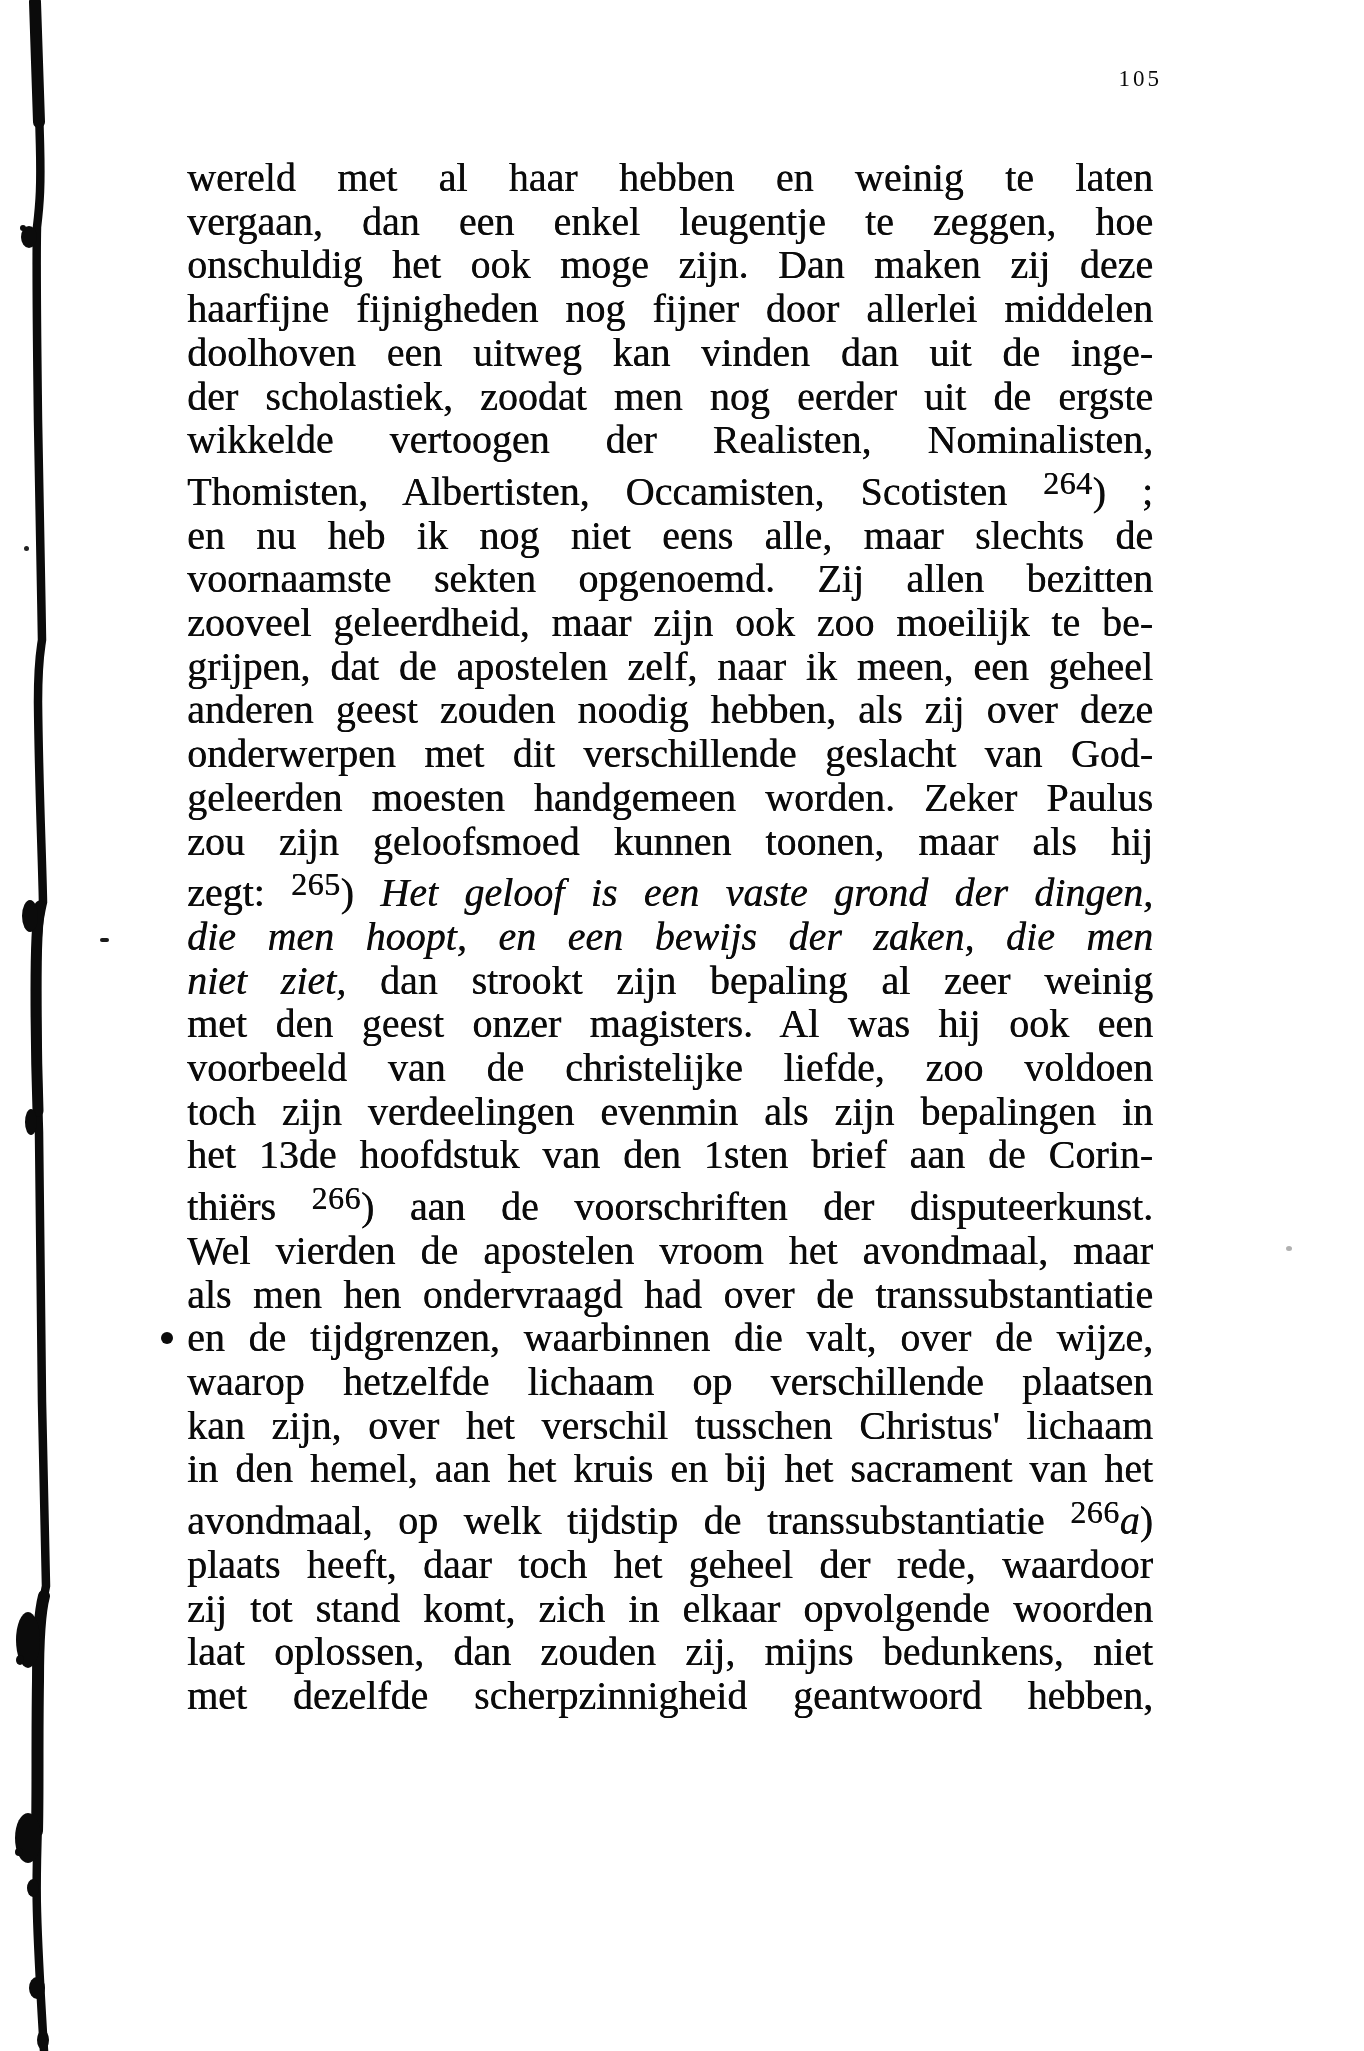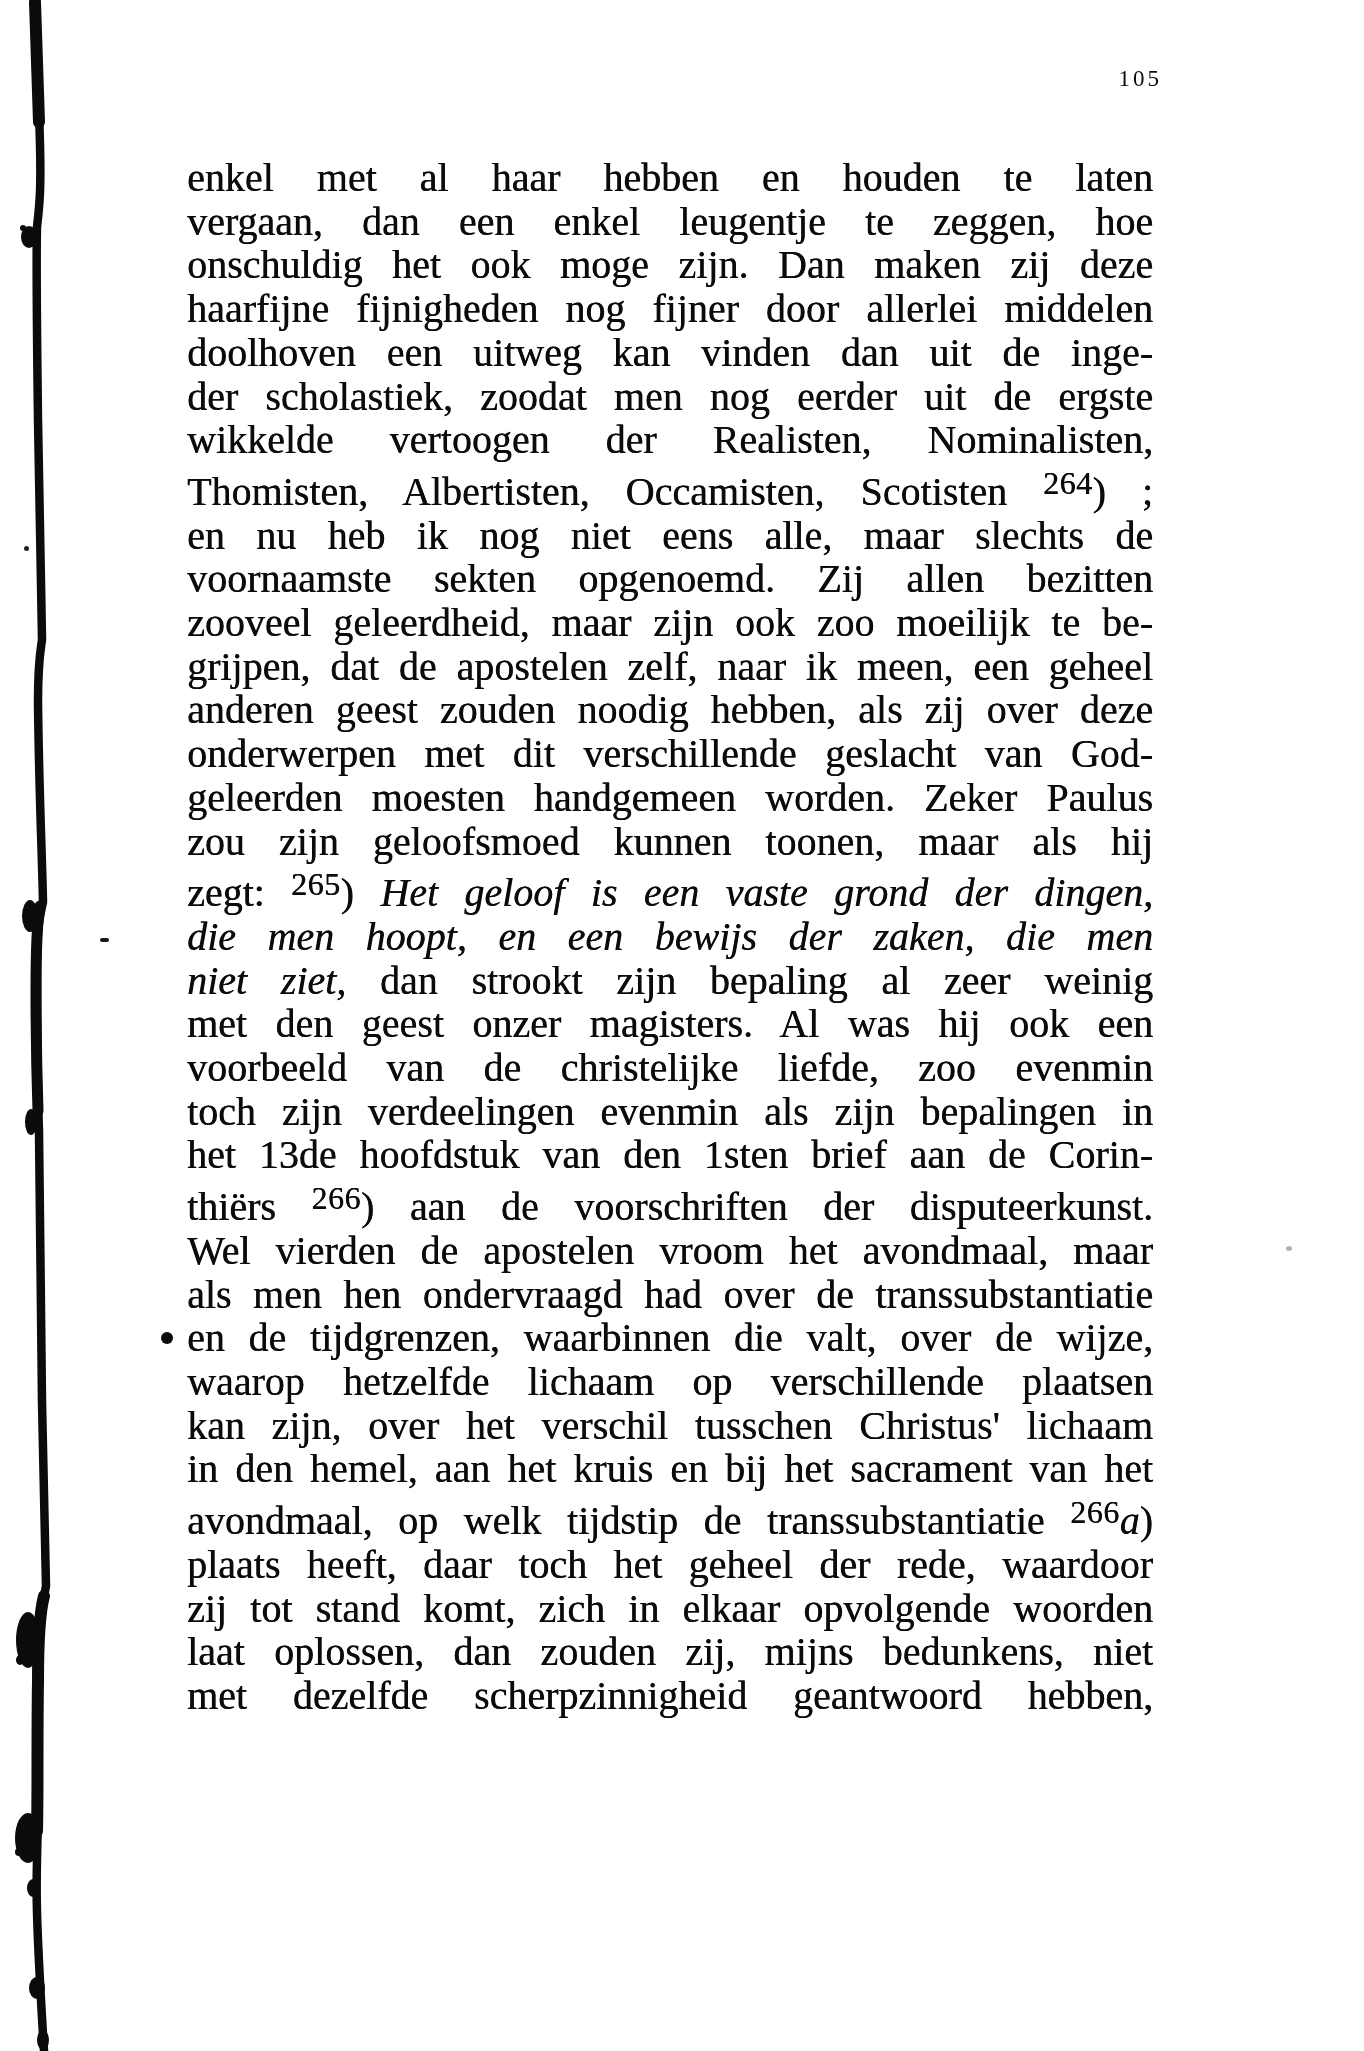--- a/index.html
+++ b/index.html
@@ -84,41 +84,41 @@
       <ellipse cx="19" cy="1852" rx="4" ry="4"></ellipse>
       <ellipse cx="33" cy="1888" rx="6" ry="9"></ellipse>
       <ellipse cx="37" cy="1988" rx="8" ry="11"></ellipse>
       <ellipse cx="43" cy="2040" rx="6" ry="10"></ellipse>
     </g>
   </svg>
 
   <div class="page-number">105</div>
 
   <div class="text-block">
-      <div class="line"><span>enkel met al haar hebben en houden te laten</span></div>
+      <div class="line"><span>wereld met al haar hebben en weinig te laten</span></div>
       <div class="line"><span>vergaan, dan een enkel leugentje te zeggen, hoe</span></div>
       <div class="line"><span>onschuldig het ook moge zijn. Dan maken zij deze</span></div>
       <div class="line"><span>haarfijne fijnigheden nog fijner door allerlei middelen</span></div>
       <div class="line"><span>doolhoven een uitweg kan vinden dan uit de inge-</span></div>
       <div class="line"><span>der scholastiek, zoodat men nog eerder uit de ergste</span></div>
       <div class="line"><span>wikkelde vertoogen der Realisten, Nominalisten,</span></div>
       <div class="line"><span>Thomisten, Albertisten, Occamisten, Scotisten </span><span class="sup">264</span><span>) ;</span></div>
       <div class="line"><span>en nu heb ik nog niet eens alle, maar slechts de</span></div>
       <div class="line"><span>voornaamste sekten opgenoemd. Zij allen bezitten</span></div>
       <div class="line"><span>zooveel geleerdheid, maar zijn ook zoo moeilijk te be-</span></div>
       <div class="line"><span>grijpen, dat de apostelen zelf, naar ik meen, een geheel</span></div>
       <div class="line"><span>anderen geest zouden noodig hebben, als zij over deze</span></div>
       <div class="line"><span>onderwerpen met dit verschillende geslacht van God-</span></div>
       <div class="line"><span>geleerden moesten handgemeen worden. Zeker Paulus</span></div>
       <div class="line"><span>zou zijn geloofsmoed kunnen toonen, maar als hij</span></div>
       <div class="line"><span>zegt: </span><span class="sup">265</span><span>) </span><span class="i">Het geloof is een vaste grond der dingen,</span></div>
       <div class="line"><span class="i">die men hoopt, en een bewijs der zaken, die men</span></div>
       <div class="line"><span class="i">niet ziet,</span><span> dan strookt zijn bepaling al zeer weinig</span></div>
       <div class="line"><span>met den geest onzer magisters. Al was hij ook een</span></div>
-      <div class="line"><span>voorbeeld van de christelijke liefde, zoo evenmin</span></div>
+      <div class="line"><span>voorbeeld van de christelijke liefde, zoo voldoen</span></div>
       <div class="line"><span>toch zijn verdeelingen evenmin als zijn bepalingen in</span></div>
       <div class="line"><span>het 13de hoofdstuk van den 1sten brief aan de Corin-</span></div>
       <div class="line"><span>thiërs </span><span class="sup">266</span><span>) aan de voorschriften der disputeerkunst.</span></div>
       <div class="line"><span>Wel vierden de apostelen vroom het avondmaal, maar</span></div>
       <div class="line"><span>als men hen ondervraagd had over de transsubstantiatie</span></div>
       <div class="line"><span class="margin-bullet"></span><span>en de tijdgrenzen, waarbinnen die valt, over de wijze,</span></div>
       <div class="line"><span>waarop hetzelfde lichaam op verschillende plaatsen</span></div>
       <div class="line"><span>kan zijn, over het verschil tusschen Christus' lichaam</span></div>
       <div class="line"><span>in den hemel, aan het kruis en bij het sacrament van het</span></div>
       <div class="line"><span>avondmaal, op welk tijdstip de transsubstantiatie </span><span class="sup">266</span><span class="i">a</span><span>)</span></div>

